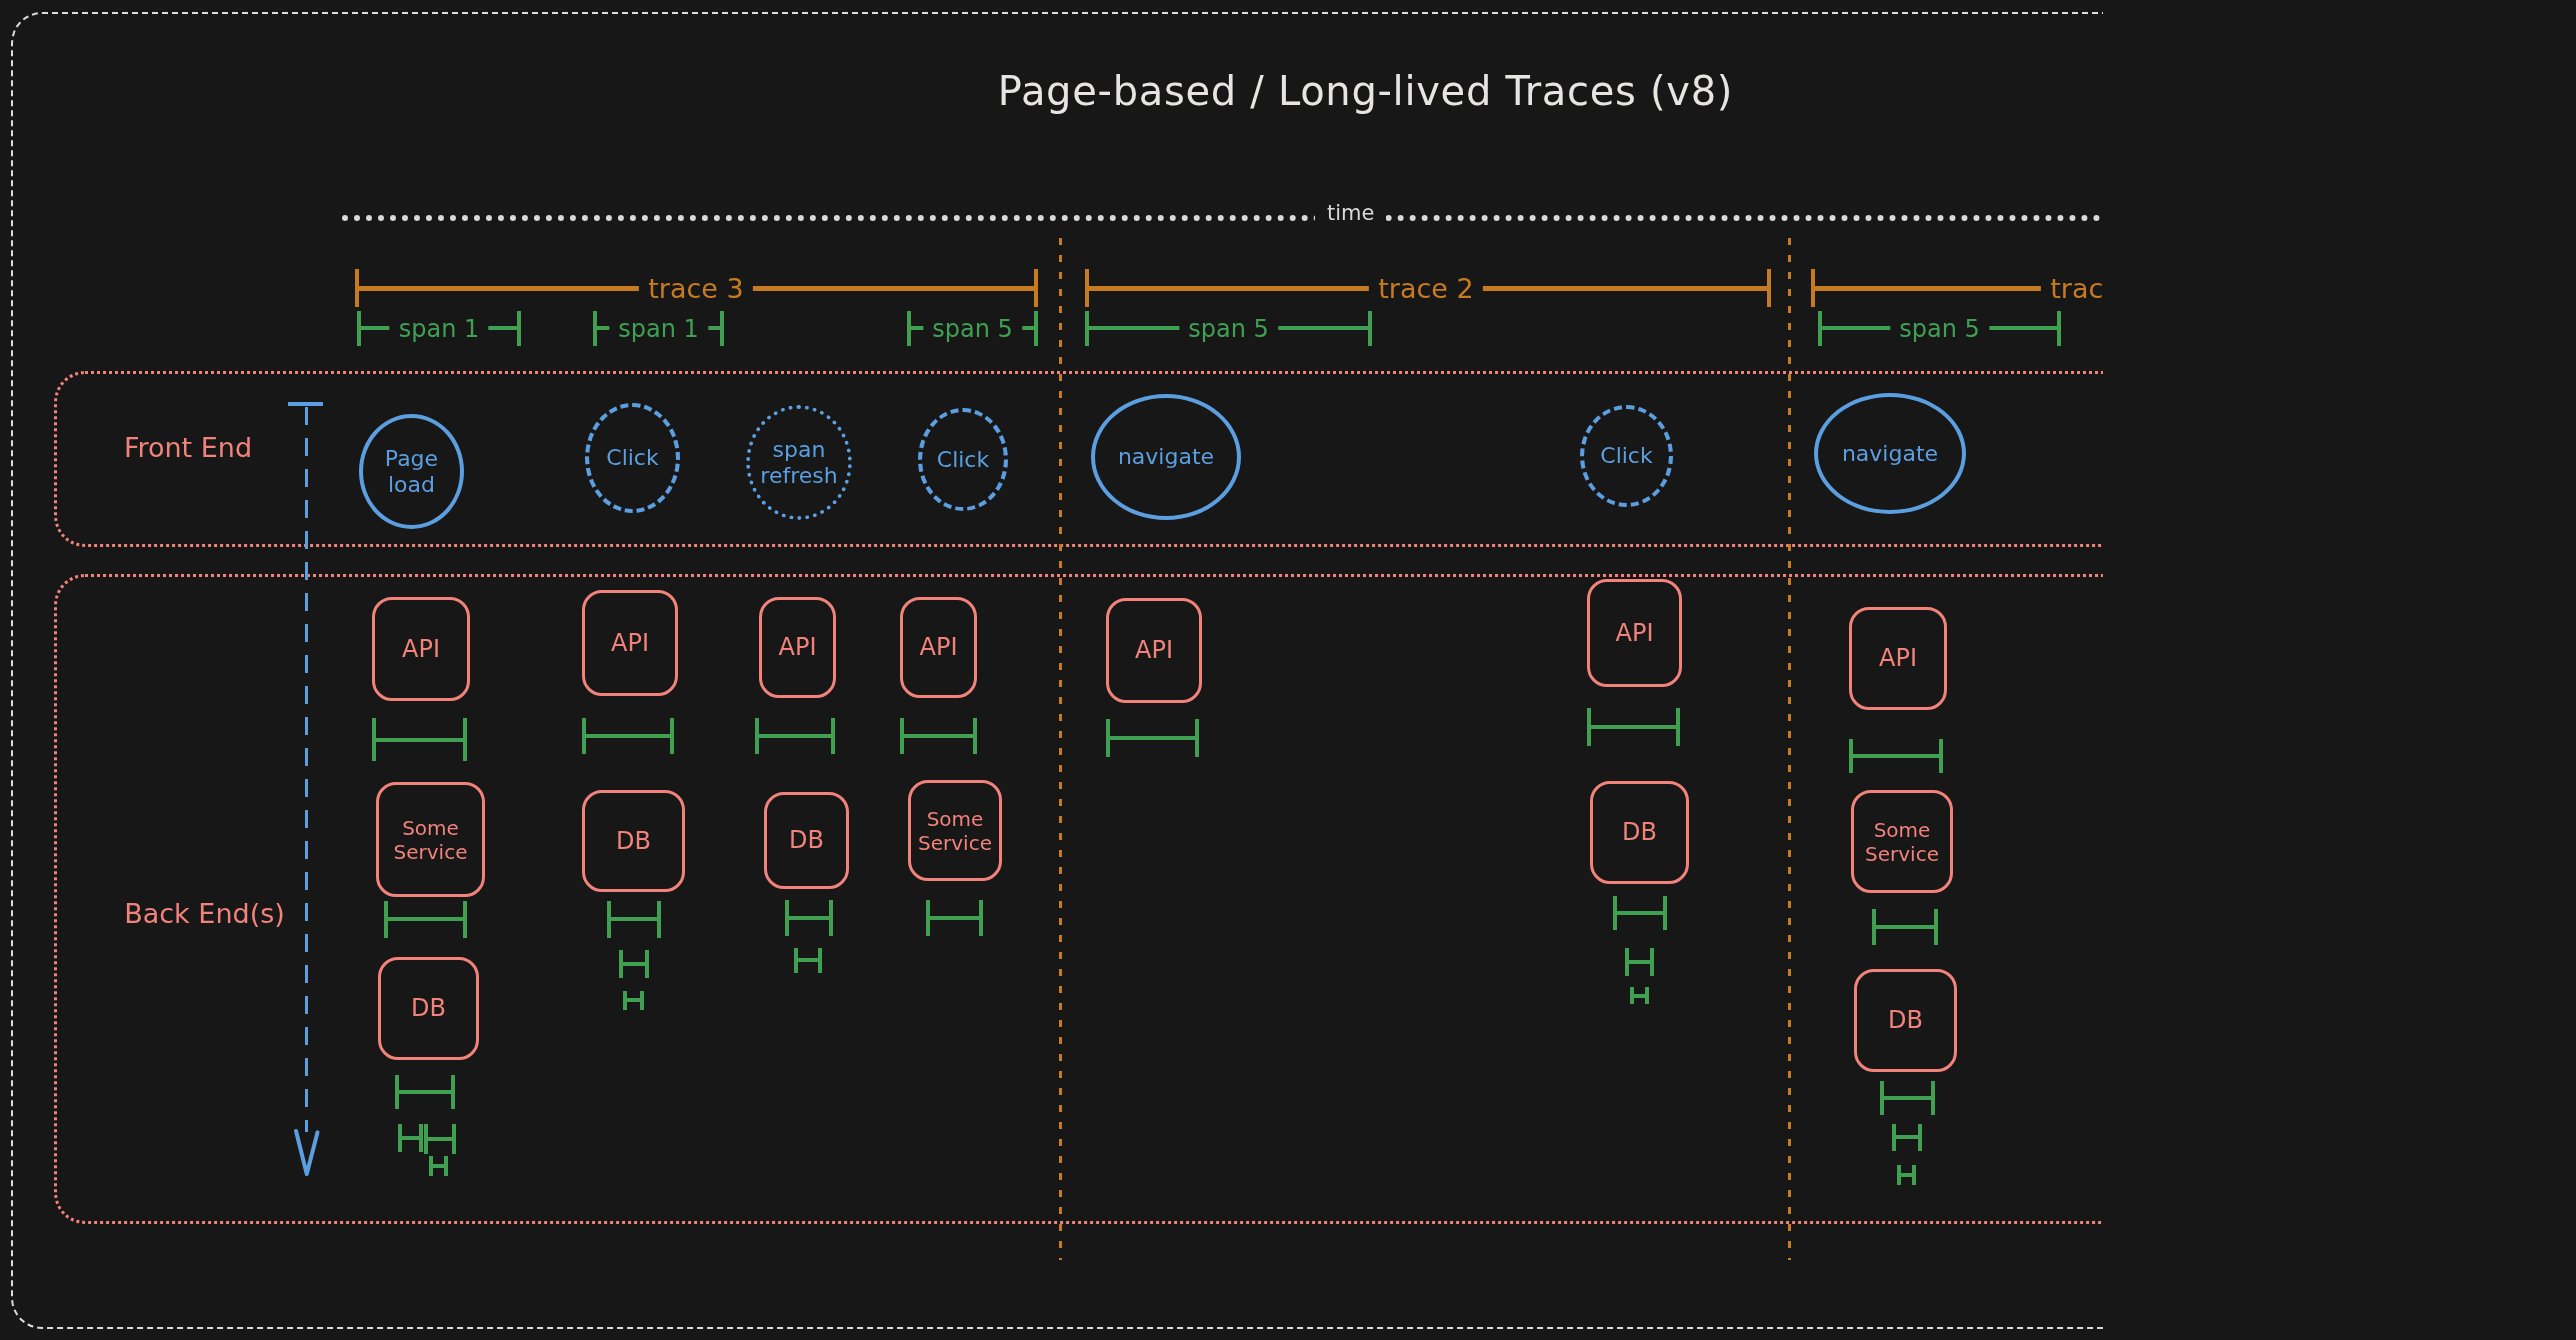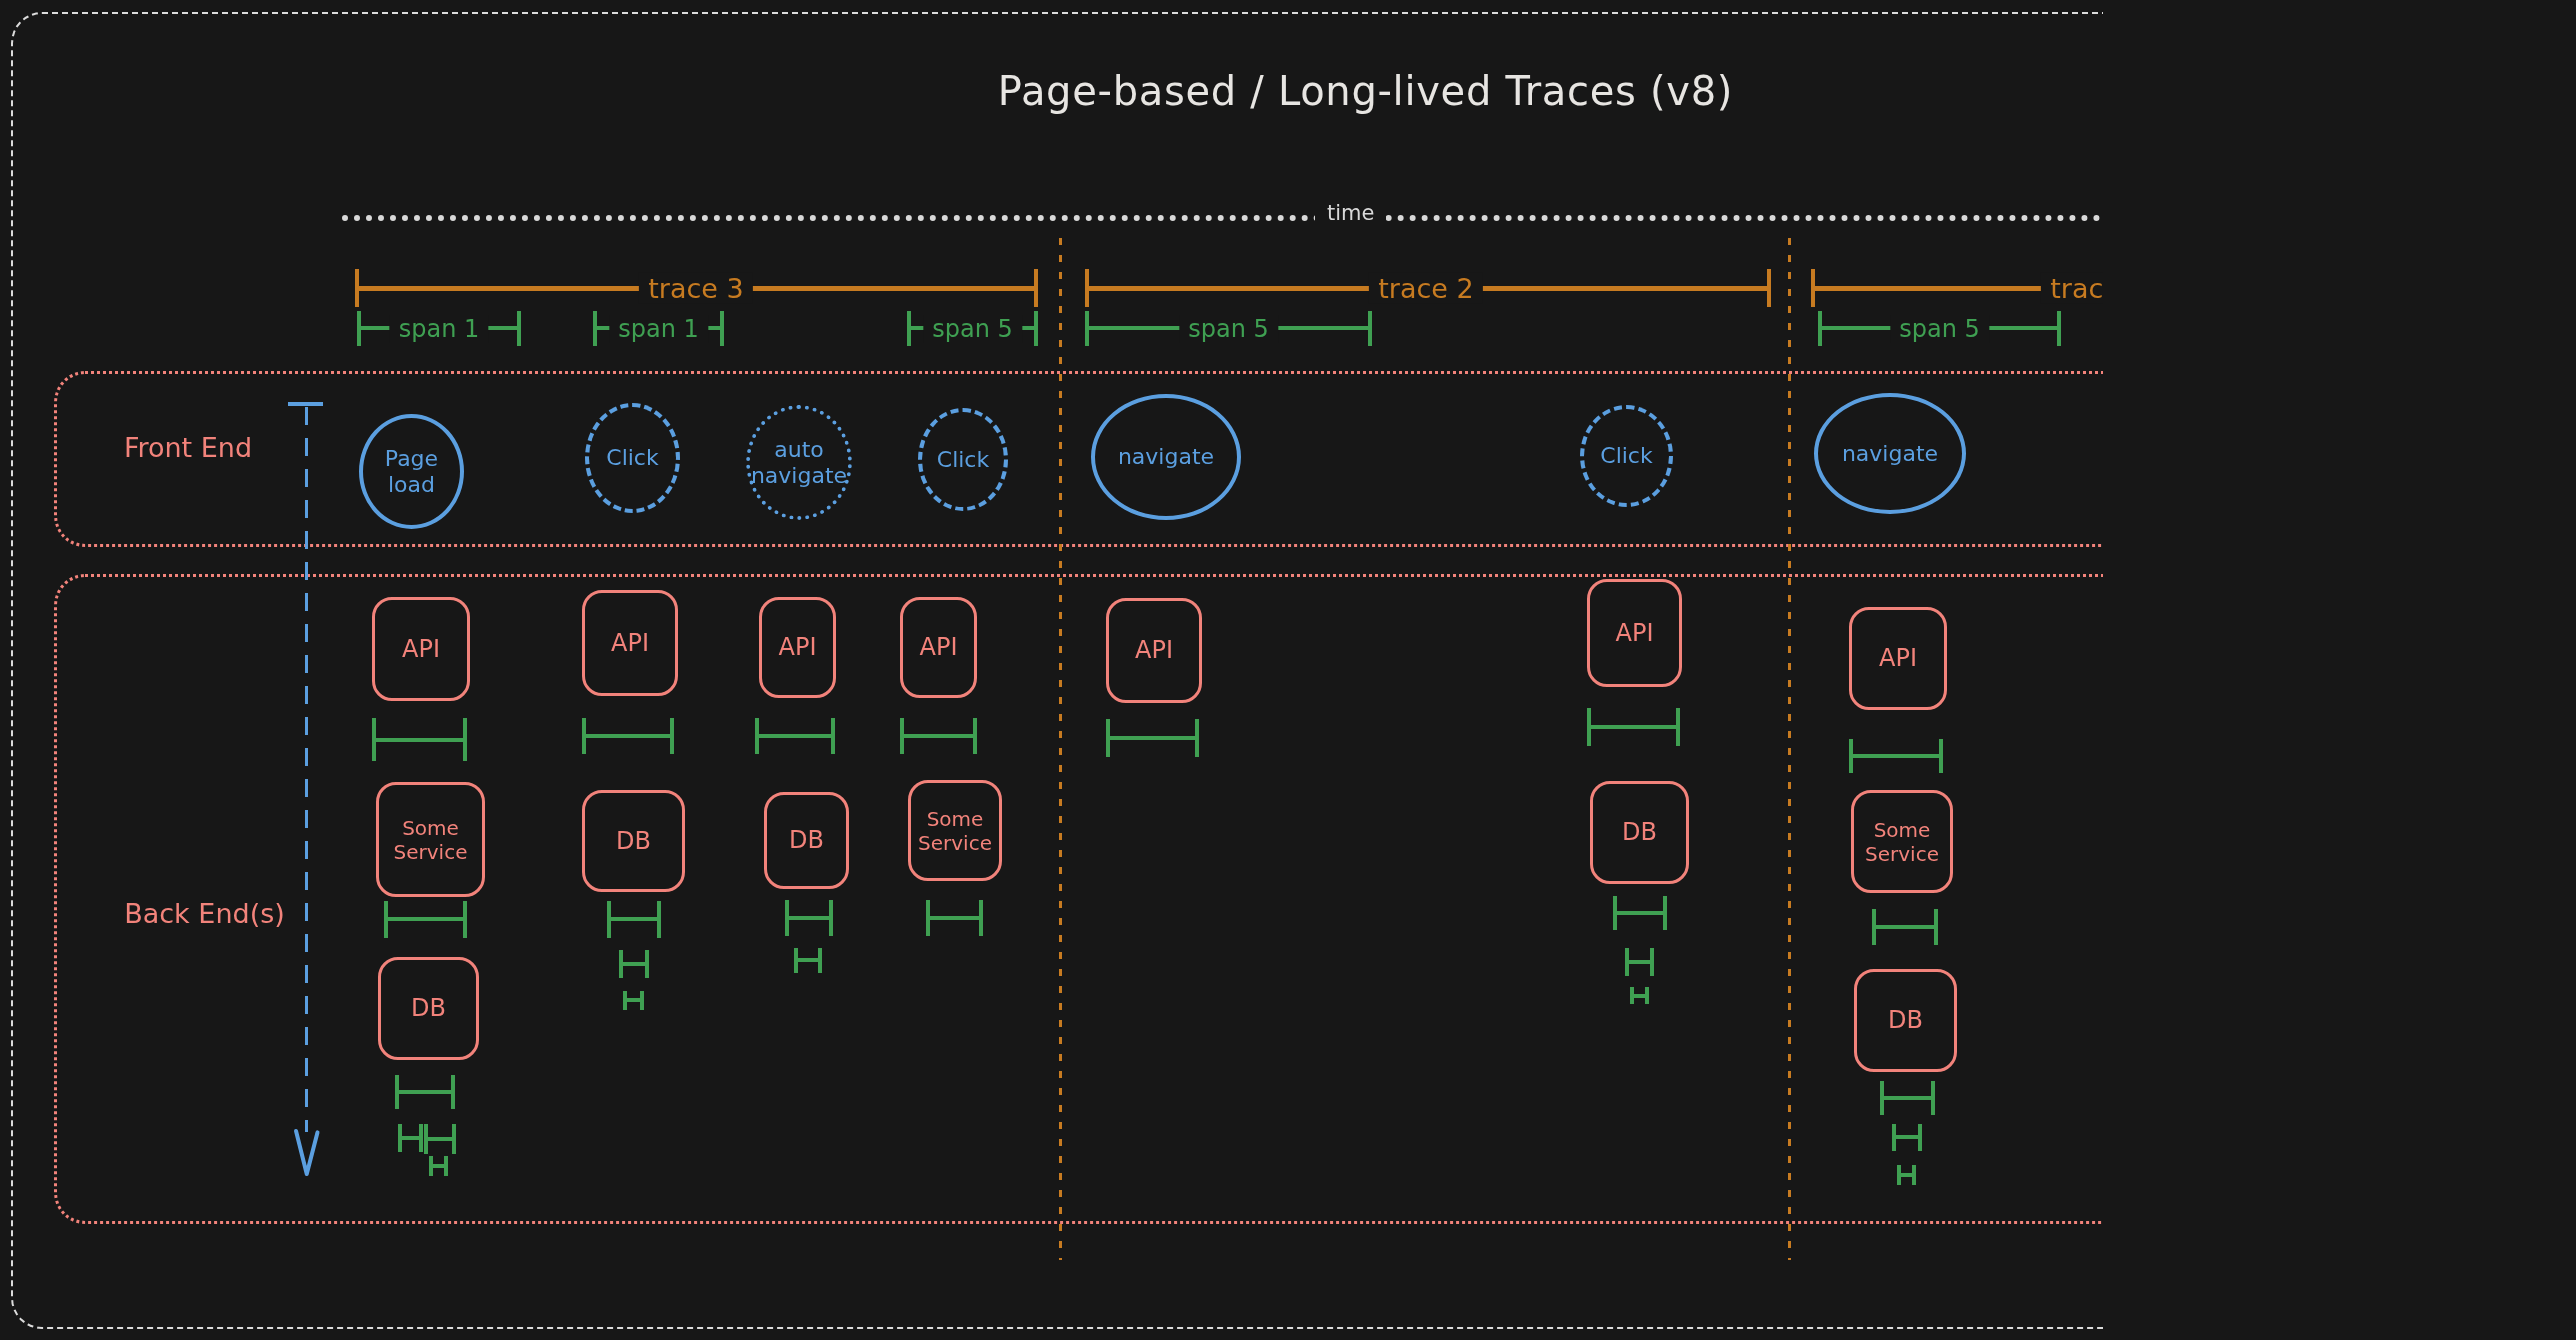--- a/index.html
+++ b/index.html
@@ -124,21 +124,21 @@
       <div class="abs bar-label span-label">span 5</div>
     </div>
     <div class="abs " style="left: 1818px; top: 311px; width: 243px; height: 35px;">
       <div class="abs hline span-part" style="left: 0px; top: 15.4px; width: 100%; height: 4px;"></div>
       <div class="abs cap span-part" style="left: 0px; top: 0px; height: 100%;"></div>
       <div class="abs cap span-part" style="right: 0px; top: 0px; height: 100%;"></div>
       <div class="abs bar-label span-label">span 5</div>
     </div>
     <div class="abs event" style="left: 359px; top: 414px; width: 105px; height: 115px; border-style: solid; padding: 0px 12px;">Page load</div>
     <div class="abs event" style="left: 585px; top: 403px; width: 95px; height: 110px; border-style: dashed;">Click</div>
-    <div class="abs event" style="left: 746px; top: 405px; width: 106px; height: 115px; border-style: dotted; padding: 0px 12px;">auto navigate</div>
+    <div class="abs event" style="left: 746px; top: 405px; width: 106px; height: 115px; border-style: dotted; padding: 0px 12px;">span refresh</div>
     <div class="abs event" style="left: 918px; top: 408px; width: 90px; height: 103px; border-style: dashed;">Click</div>
     <div class="abs event" style="left: 1091px; top: 394px; width: 150px; height: 126px; border-style: solid; padding: 0px 12px;">navigate</div>
     <div class="abs event" style="left: 1580px; top: 405px; width: 93px; height: 102px; border-style: dashed;">Click</div>
     <div class="abs event" style="left: 1814px; top: 393px; width: 152px; height: 121px; border-style: solid; padding: 0px 12px;">navigate</div>
     <div class="abs node" style="left: 372px; top: 597px; width: 98px; height: 104px;">API</div>
     <div class="abs node small-text" style="left: 376px; top: 782px; width: 109px; height: 115px;">Some Service</div>
     <div class="abs node" style="left: 378px; top: 957px; width: 101px; height: 103px;">DB</div>
     <div class="abs node" style="left: 582px; top: 590px; width: 96px; height: 106px;">API</div>
     <div class="abs node" style="left: 582px; top: 790px; width: 103px; height: 102px;">DB</div>
     <div class="abs node" style="left: 759px; top: 597px; width: 77px; height: 101px;">API</div>

